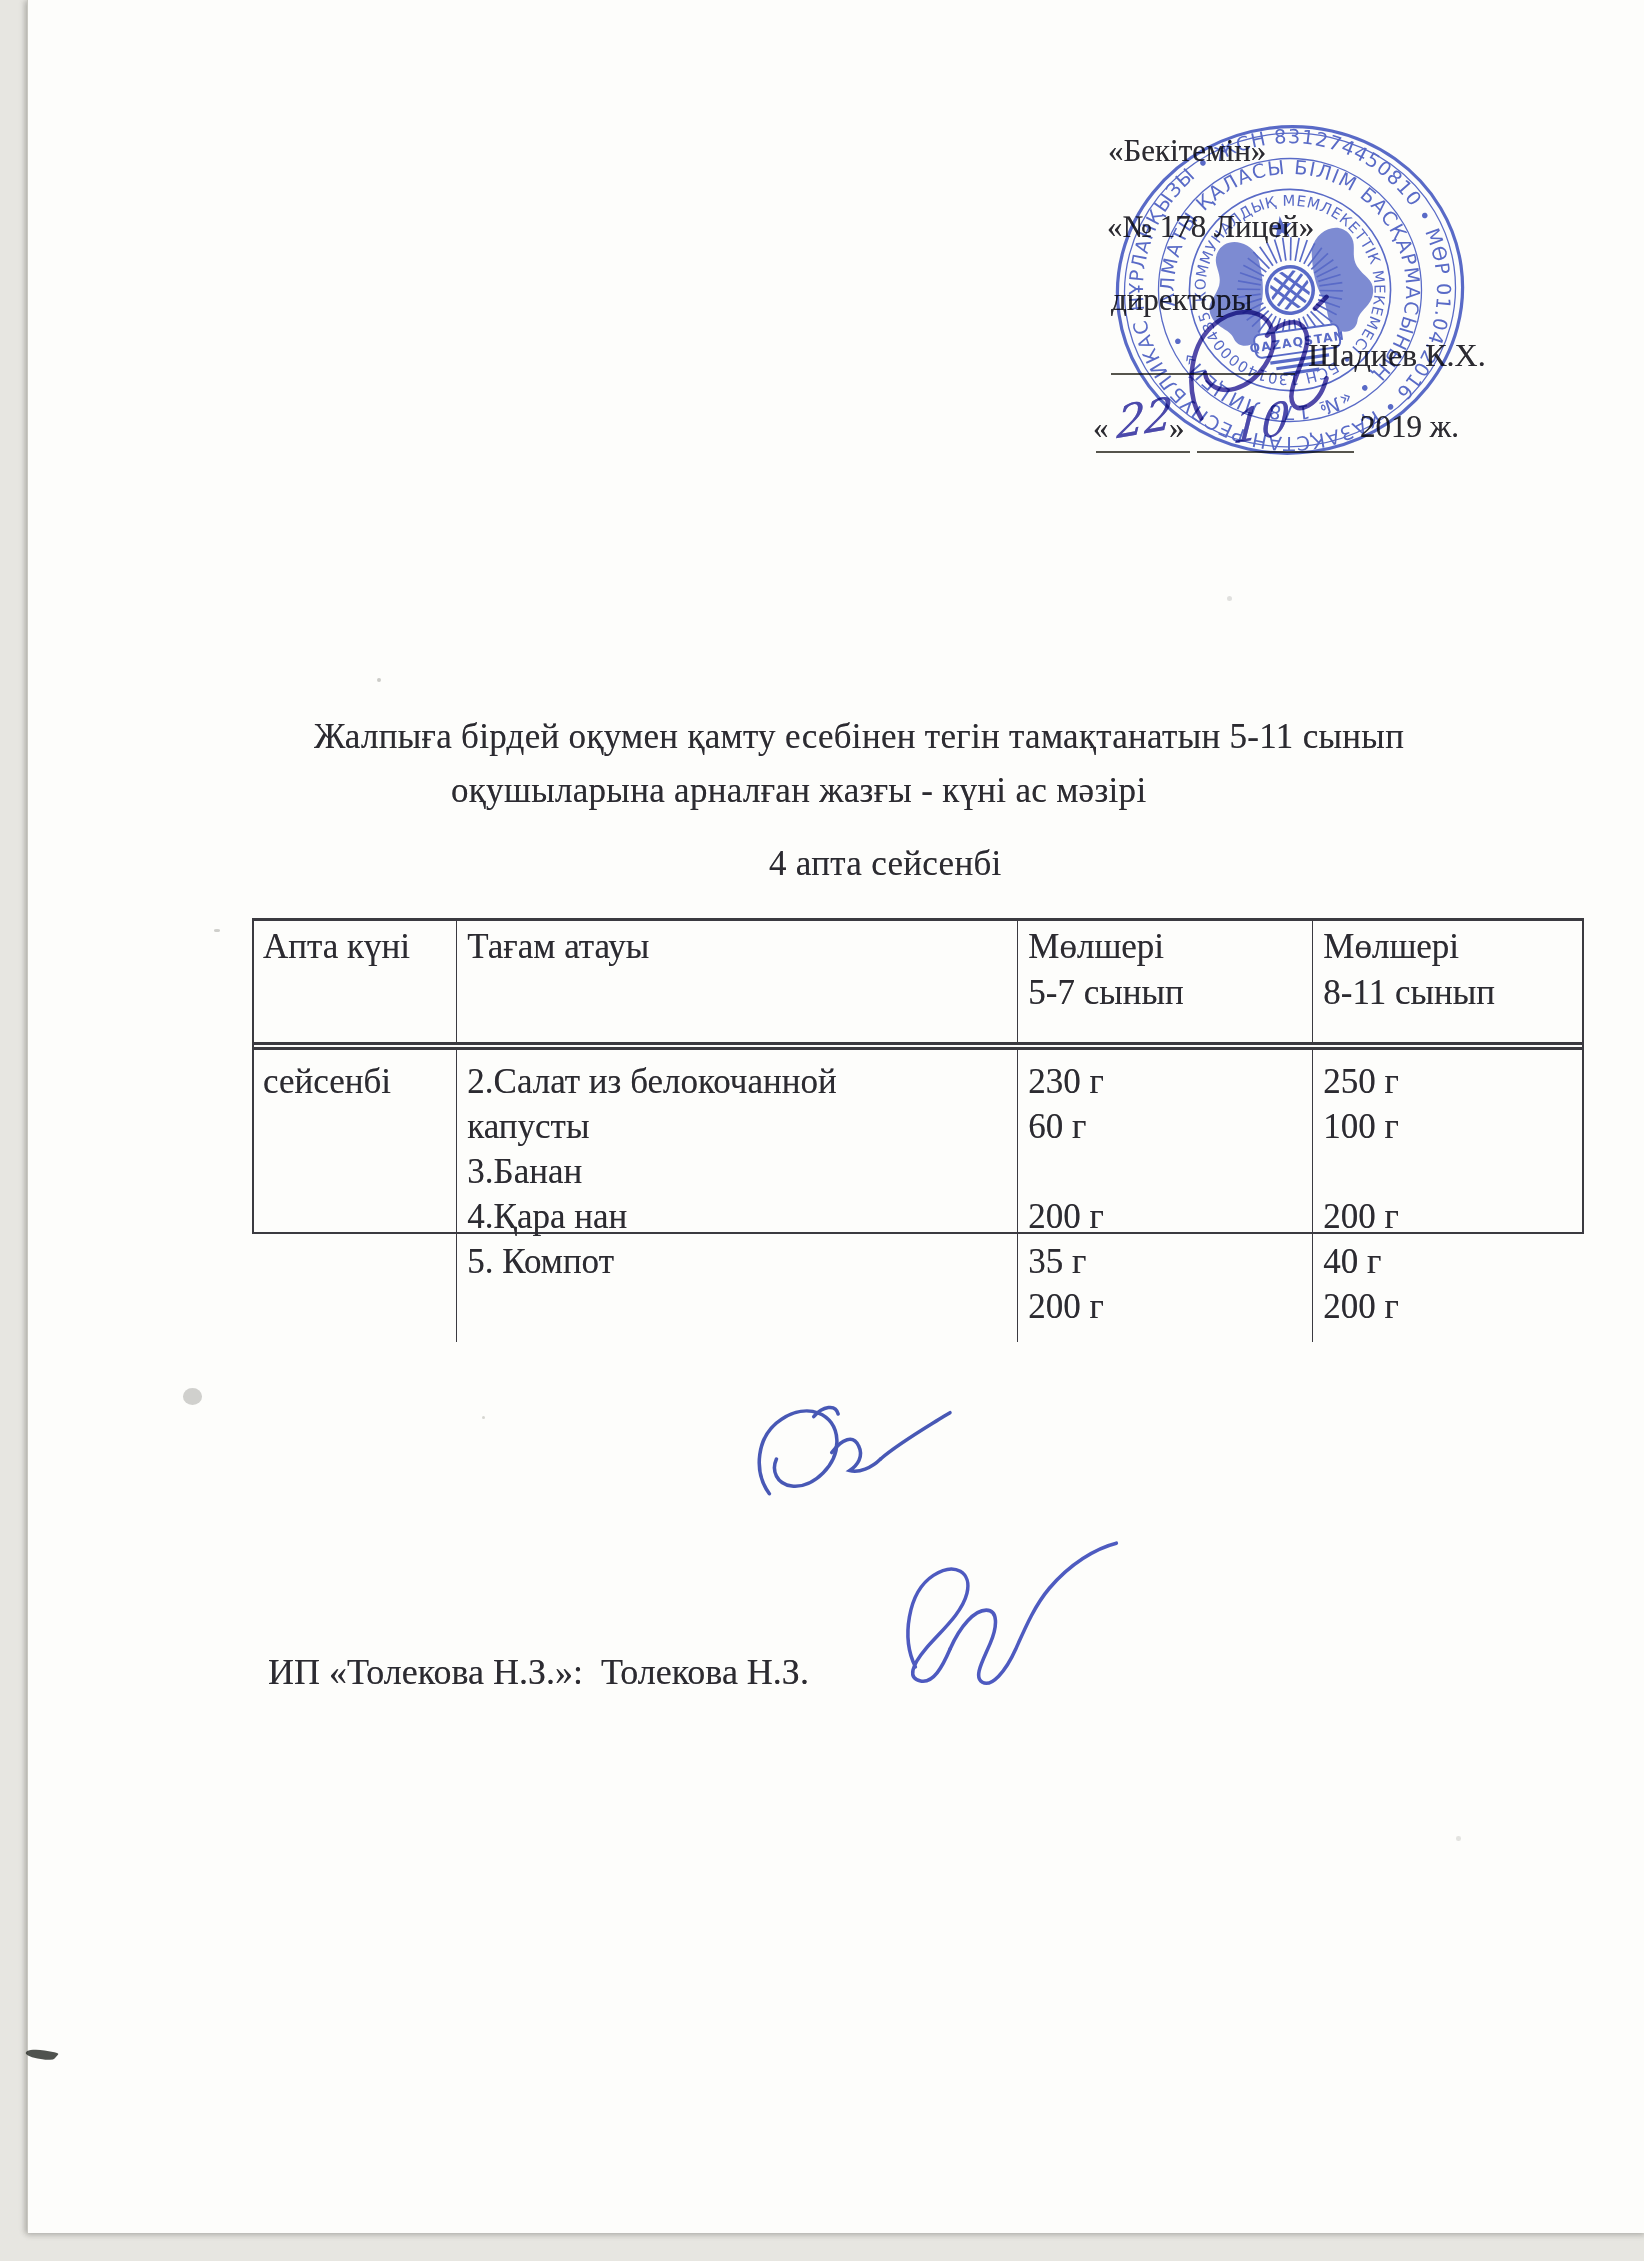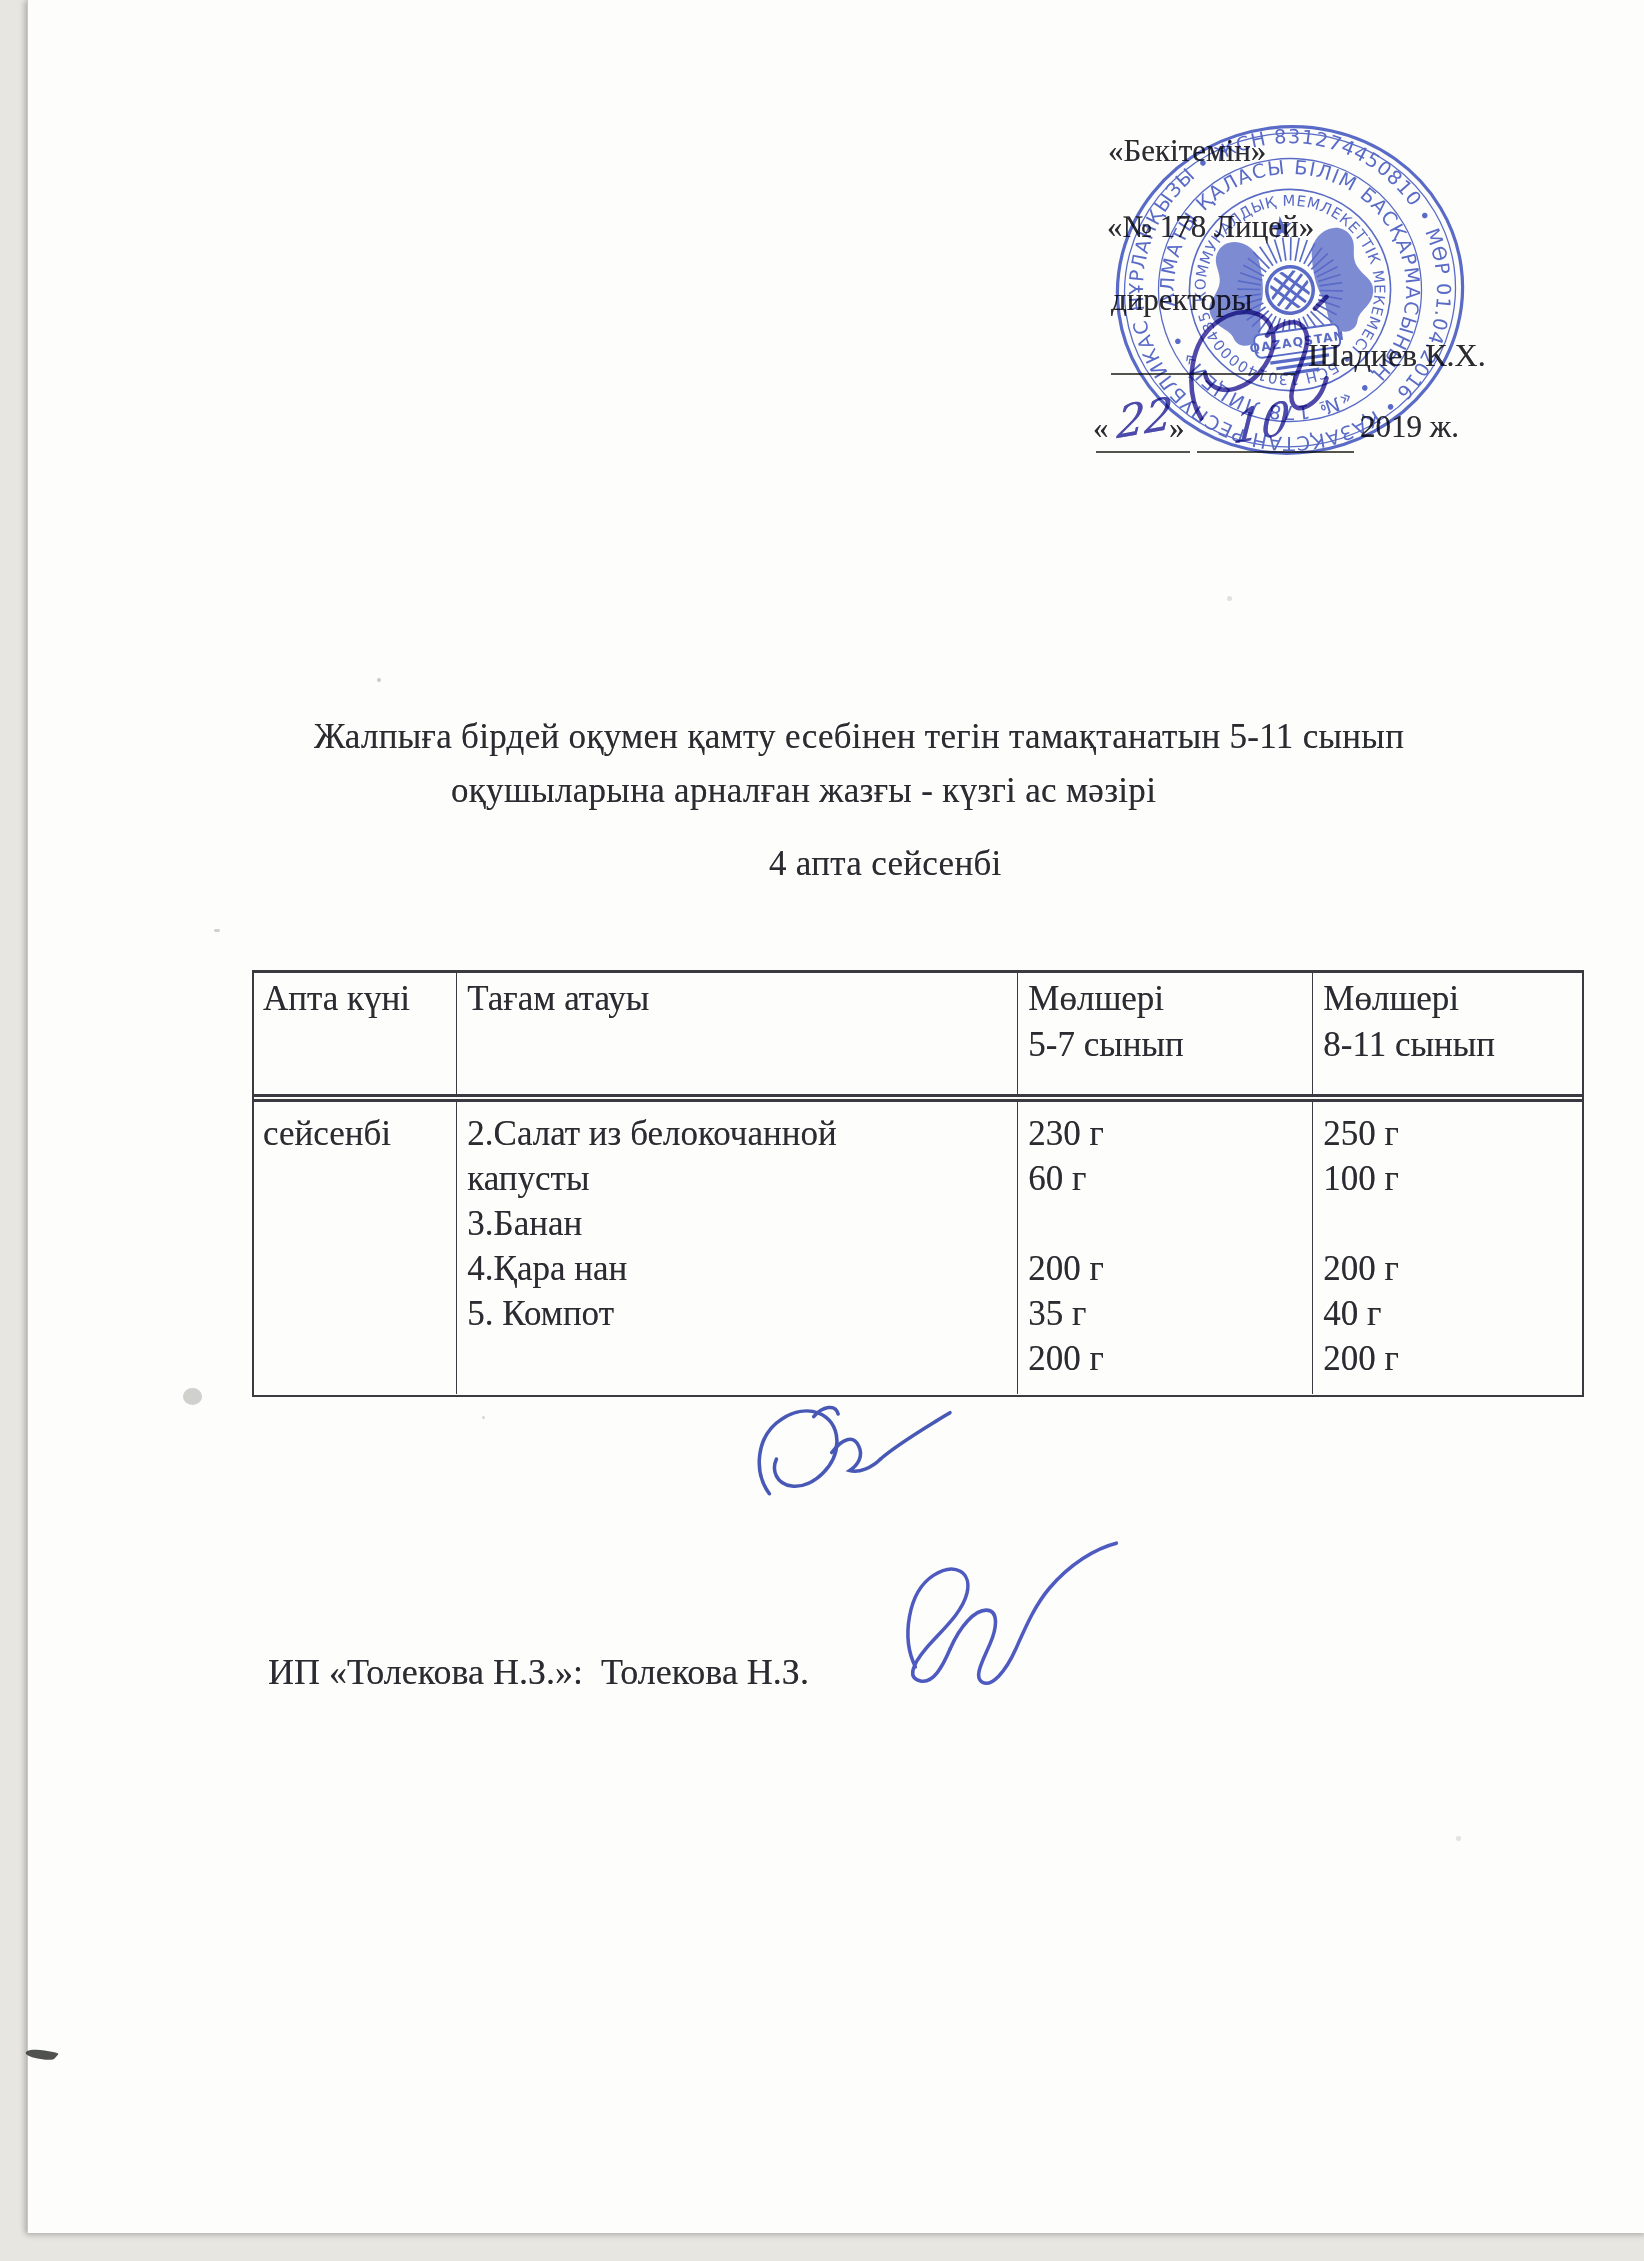--- a/index.html
+++ b/index.html
@@ -29,21 +29,21 @@
     position:absolute;
     font-family:"DejaVu Serif", serif;
     font-style:italic;
     color:#3e3ba5;
     transform:rotate(-10deg) skewX(-14deg);
     opacity:.92;
     text-shadow:0 0 0.6px rgba(62,59,165,.6);
   }
   
   .menu-table{
-    position:absolute;left:252px;top:970px;width:1332px;height:427px;
+    position:absolute;left:252px;top:918px;width:1332px;height:316px;
     border:2.6px solid #3b3a40;border-top-width:3.2px;
     box-sizing:border-box;
   }
   .trow{display:grid;grid-template-columns:202px 561px 295px 1fr;}
   .thead{height:121px;border-bottom:8.4px double #3b3a40;}
   .tbody{height:292px;}
   .cell{border-left:1.9px solid #3b3a40;padding:6.4px 0 0 10.3px;box-sizing:border-box;overflow:hidden;}
   .cell.first{border-left:none;padding-left:9px;}
   .tbody .cell{padding-top:11.6px;}
   .cline{
@@ -169,21 +169,21 @@
 
   <svg class="sig" style="left:1174px;top:284px;" width="181" height="155" viewBox="1820 440 280 240">
     <g fill="none" stroke="#4840a8" stroke-width="7" stroke-linecap="round" opacity=".95">
       <path d="M 1862,648 C 1838,610 1842,540 1878,506 C 1912,474 1962,476 1972,512 C 1982,548 1950,592 1915,602 C 1890,609 1870,596 1868,578"></path>
       <path d="M 1964,520 C 1986,498 2012,492 2022,510 C 2034,530 2016,560 2005,595 C 1996,624 2006,640 2028,628 C 2046,618 2052,600 2056,586"></path>
       <path d="M 2038,478 L 2056,460"></path>
     </g>
   </svg>
 
   <div class="txt title-line" style="left:314px;top:717px;">Жалпыға бірдей оқумен қамту есебінен тегін тамақтанатын 5-11 сынып</div>
-  <div class="txt title-line" style="left:451px;top:771px;">оқушыларына арналған жазғы - күзгі ас мәзірі</div>
+  <div class="txt title-line" style="left:451px;top:771px;">оқушыларына арналған жазғы - күні ас мәзірі</div>
   <div class="txt title-line" style="left:769px;top:844px;text-align:right;">4 апта сейсенбі</div>
 
   <div class="menu-table">
     <div class="trow thead">
       <div class="cell first">
         <div class="cline">Апта күні</div>
       </div>
       <div class="cell">
         <div class="cline">Тағам атауы</div>
       </div>

